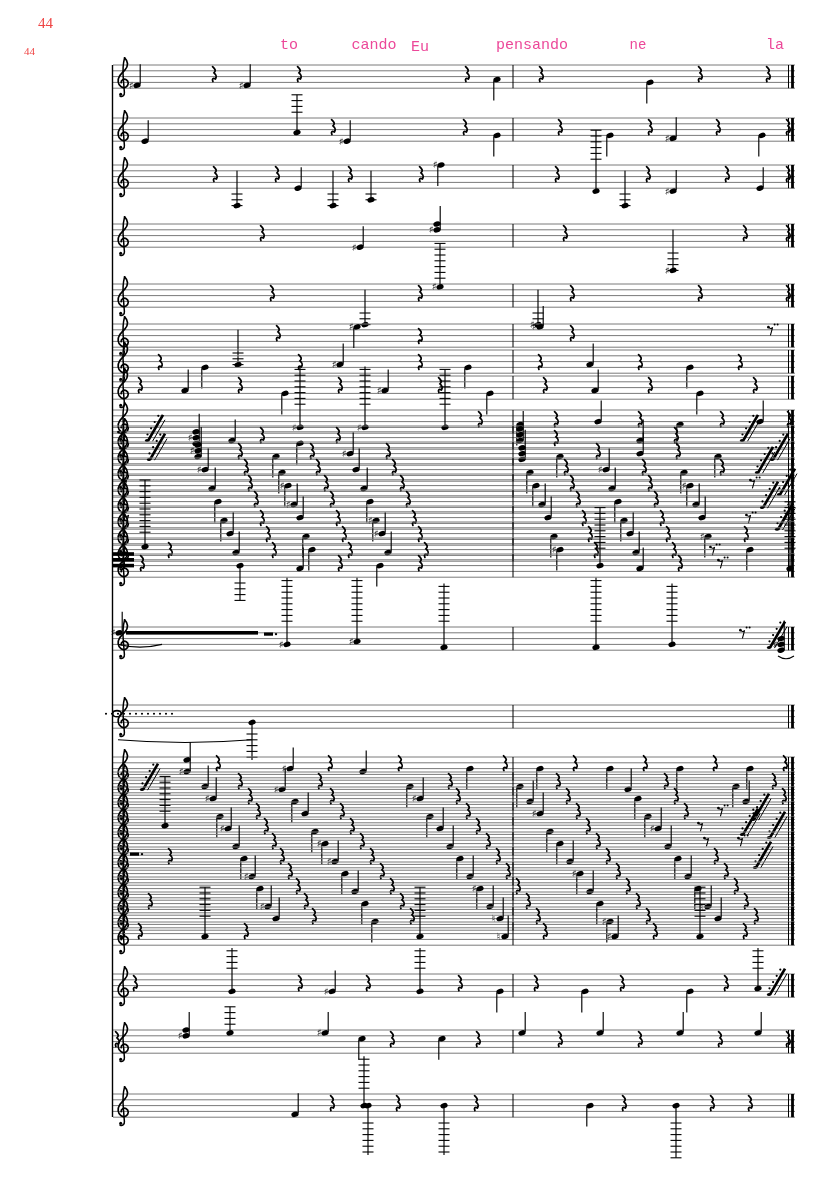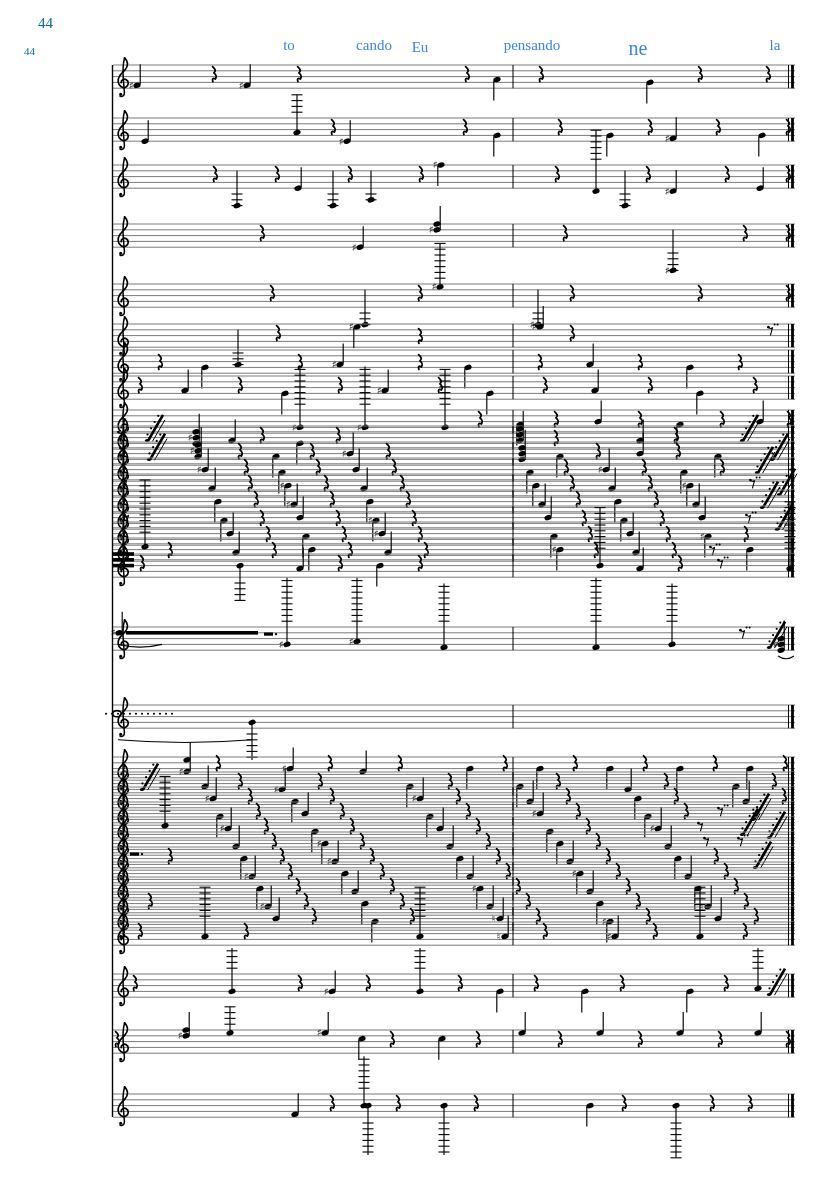--- a/index.html
+++ b/index.html
@@ -6,28 +6,28 @@
   .page{
     position:relative;
     width:835px;height:1181px;
     margin:0 auto;
     background:#ffffff;
     overflow:hidden;
     font-family:"Liberation Serif", serif;
   }
   .measure-number{
     position:absolute;
-    color:#0369a1;
+    color:#ef4444;
     font-family:"Liberation Serif", serif;
     line-height:1;
   }
   .lyric{
     position:absolute;
-    color:#3b82f6;
-    font-family:Liberation Serif, serif;
+    color:#ec4899;
+    font-family:Liberation Mono, monospace;
     line-height:1;
     transform:translateX(-50%);
     white-space:nowrap;
   }
   svg{position:absolute;left:0;top:0;}
 </style>
 </head>
 <body>
 
 <div class="page">
@@ -2038,15 +2038,15 @@
       <line x1="112.5" y1="65" x2="112.5" y2="1117" stroke="#000000" stroke-width="1.4"></line>
     </svg>
 
   <span class="measure-number" style="left: 38px; top: 16px; font-size: 15px;">44</span>
   <span class="measure-number" style="left: 24px; top: 46px; font-size: 11px;">44</span>
 
   <span class="lyric" style="left: 289px; top: 38px; font-size: 15px;">to</span>
   <span class="lyric" style="left: 374px; top: 38px; font-size: 15px;">cando</span>
   <span class="lyric" style="left: 420px; top: 40px; font-size: 15px;">Eu</span>
   <span class="lyric" style="left: 532px; top: 38px; font-size: 15px;">pensando</span>
-  <span class="lyric" style="left: 638px; top: 38px; font-size: 20px;">ne</span>
+  <span class="lyric" style="left: 638px; top: 38px; font-size: 14px;">ne</span>
   <span class="lyric" style="left: 757px; top: 38px; font-size: 15px; margin-left: 18px;">la</span>
 </div>
 
 </body></html>

